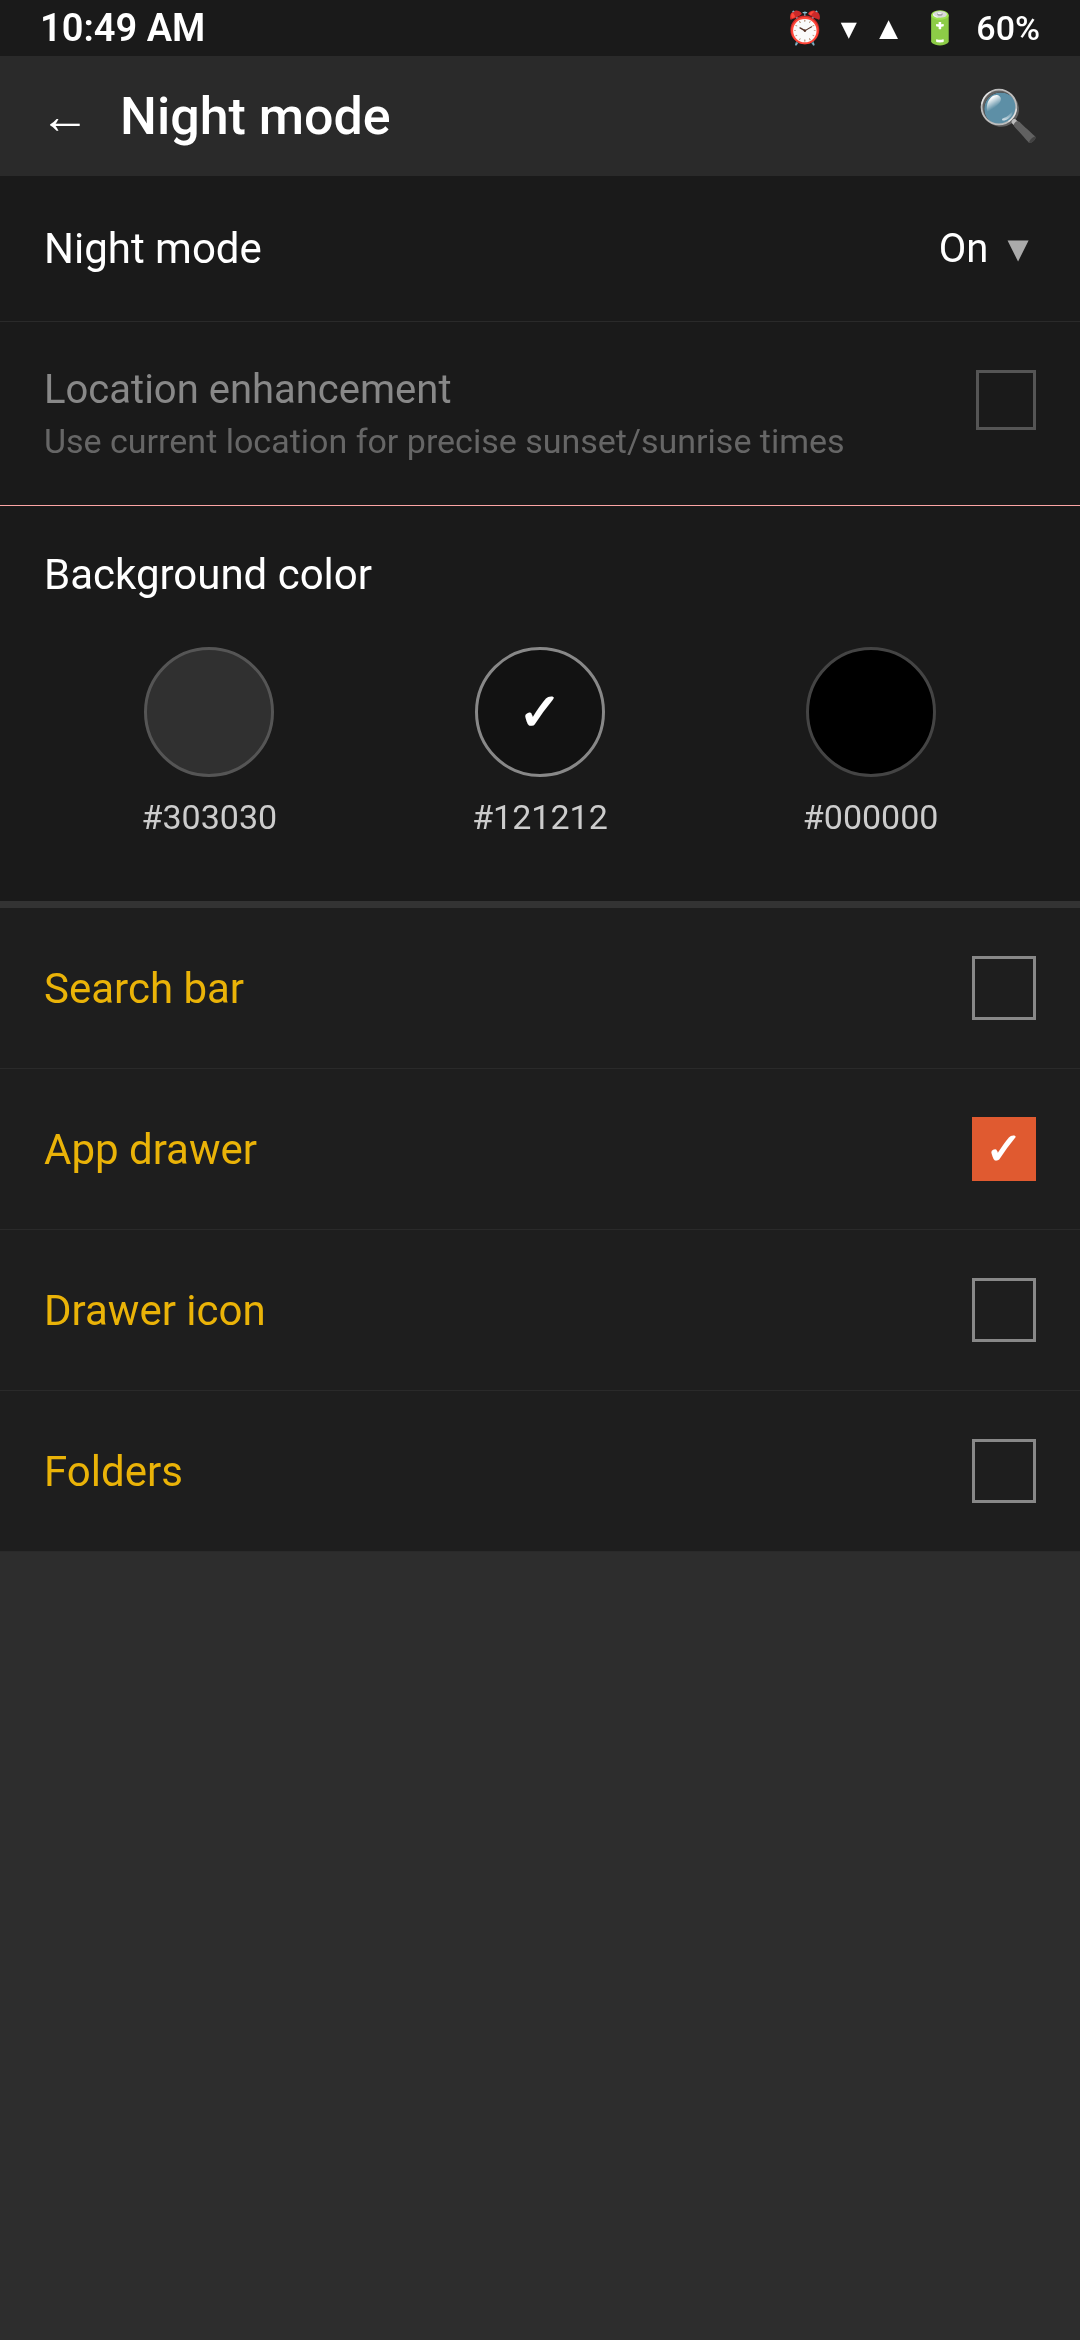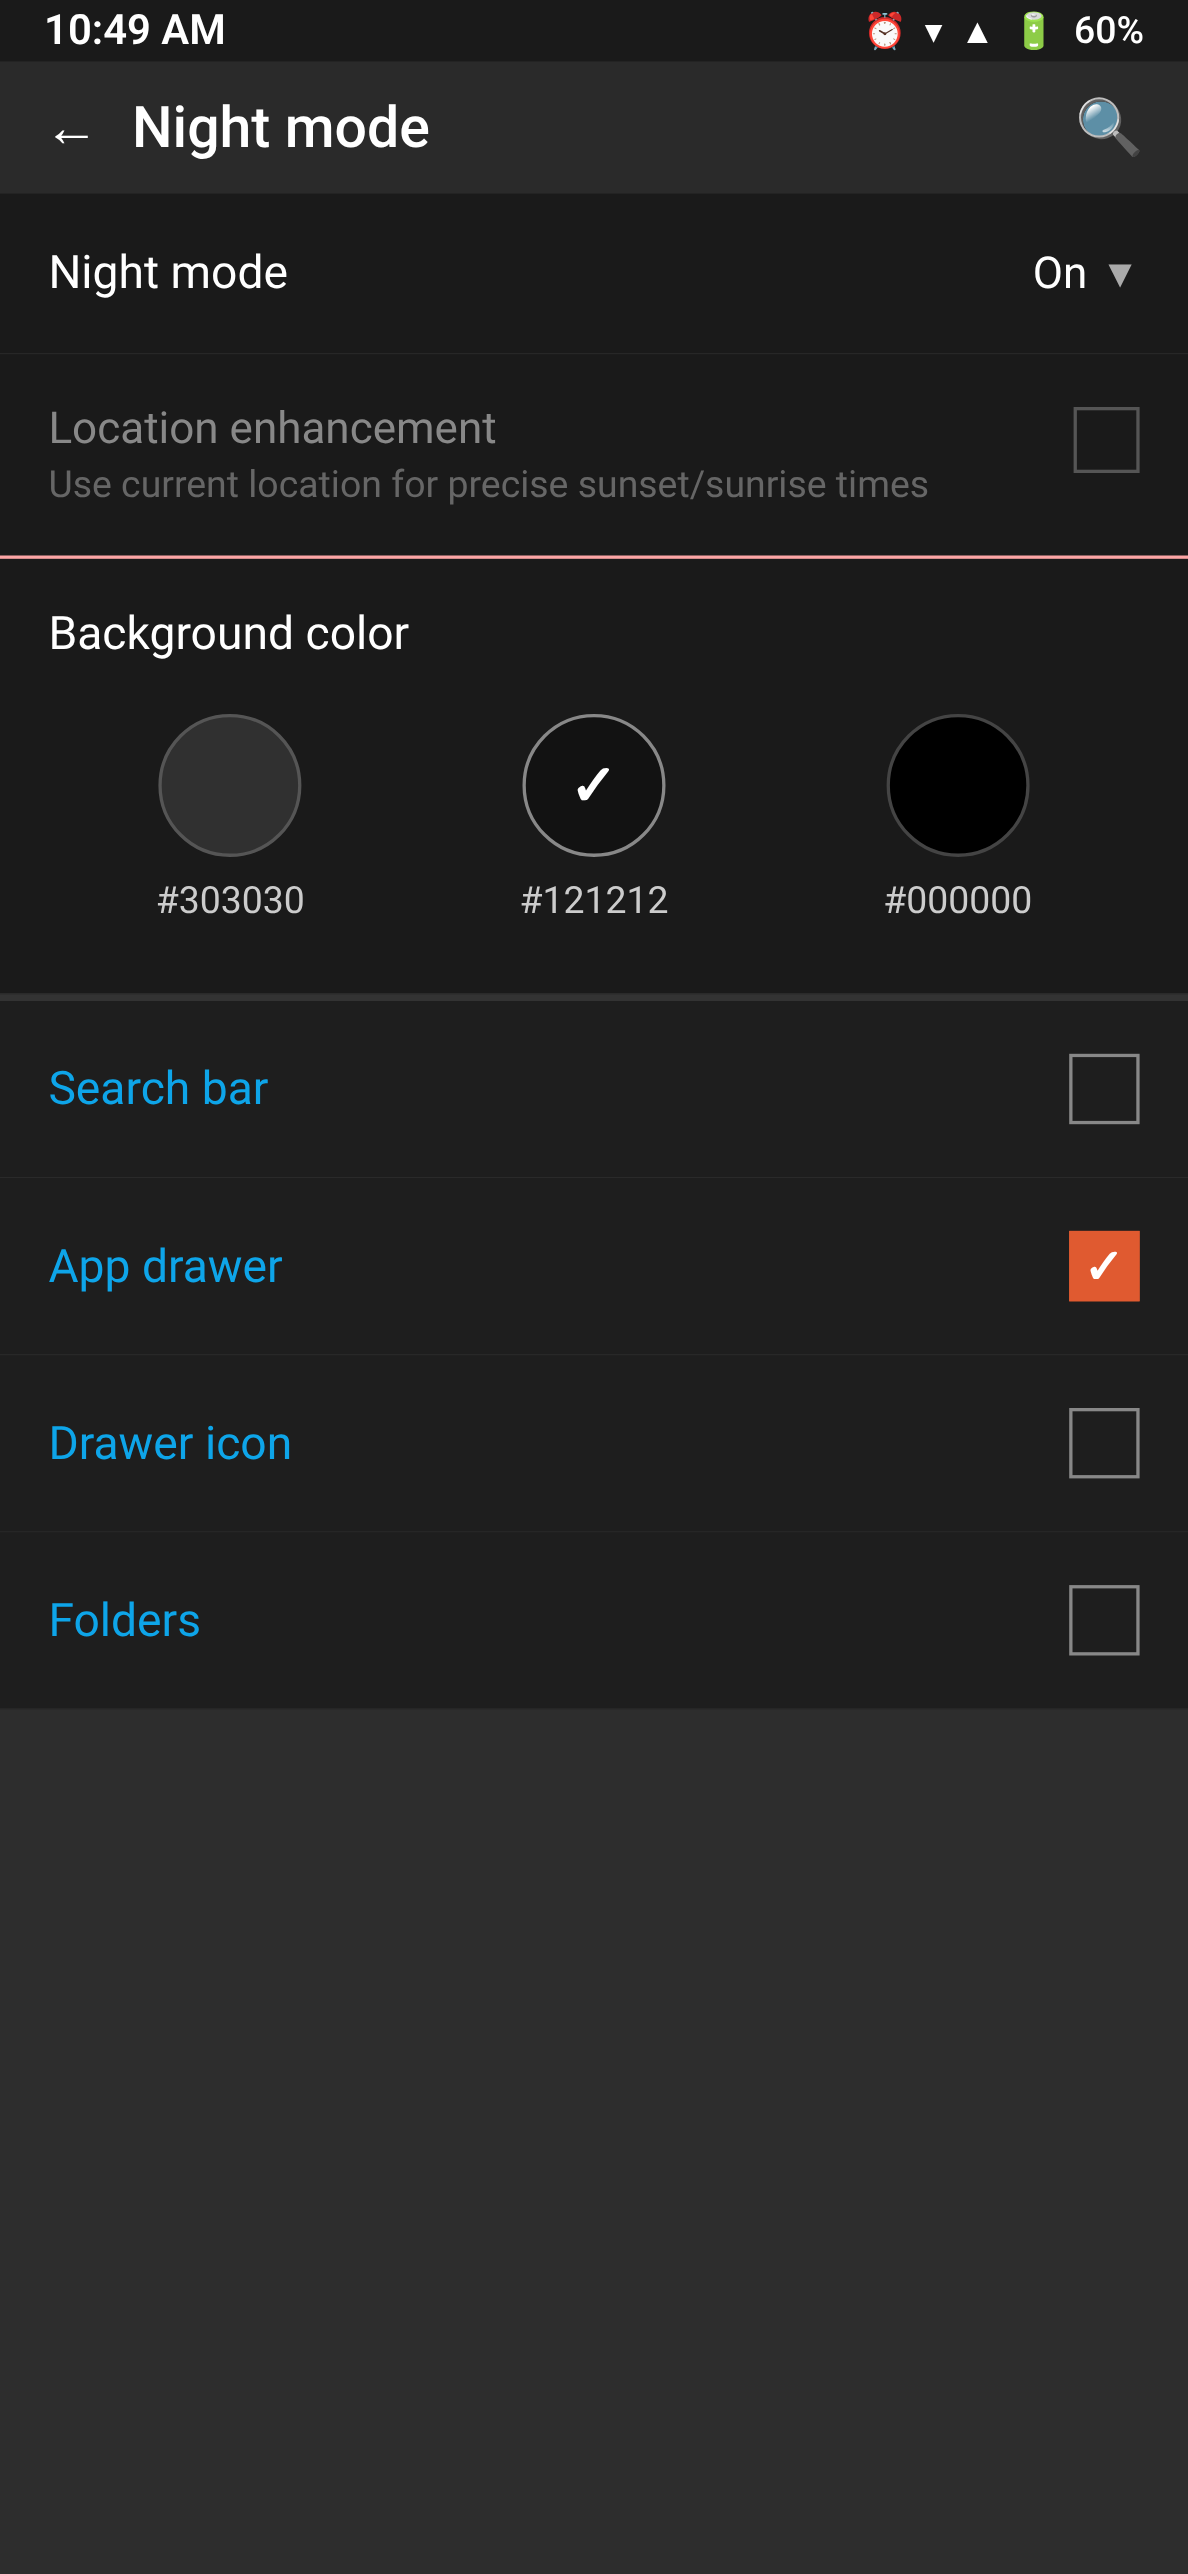--- a/index.html
+++ b/index.html
@@ -117,21 +117,21 @@
       font-size: 36px;
       color: #aaaaaa;
     }
 
     
     .setting-row-disabled {
       display: flex;
       align-items: flex-start;
       justify-content: space-between;
       padding: 44px 44px;
-      border-bottom: 3px solid #fca5a5;
+      border-bottom: 1px solid #fca5a5;
     }
 
     .setting-row-text {
       flex: 1;
     }
 
     .setting-row-disabled-label {
       font-size: 40px;
       color: #888888;
       font-weight: 400;
@@ -240,21 +240,21 @@
     .checkbox-row {
       display: flex;
       align-items: center;
       justify-content: space-between;
       padding: 48px 44px;
       border-bottom: 1px solid #2a2a2a;
     }
 
     .checkbox-row-label {
       font-size: 42px;
-      color: #0ea5e9;
+      color: #eab308;
       font-weight: 400;
     }
 
     .checkbox-empty {
       width: 64px;
       height: 64px;
       border: 3px solid #888888;
       background: transparent;
       flex-shrink: 0;
     }

